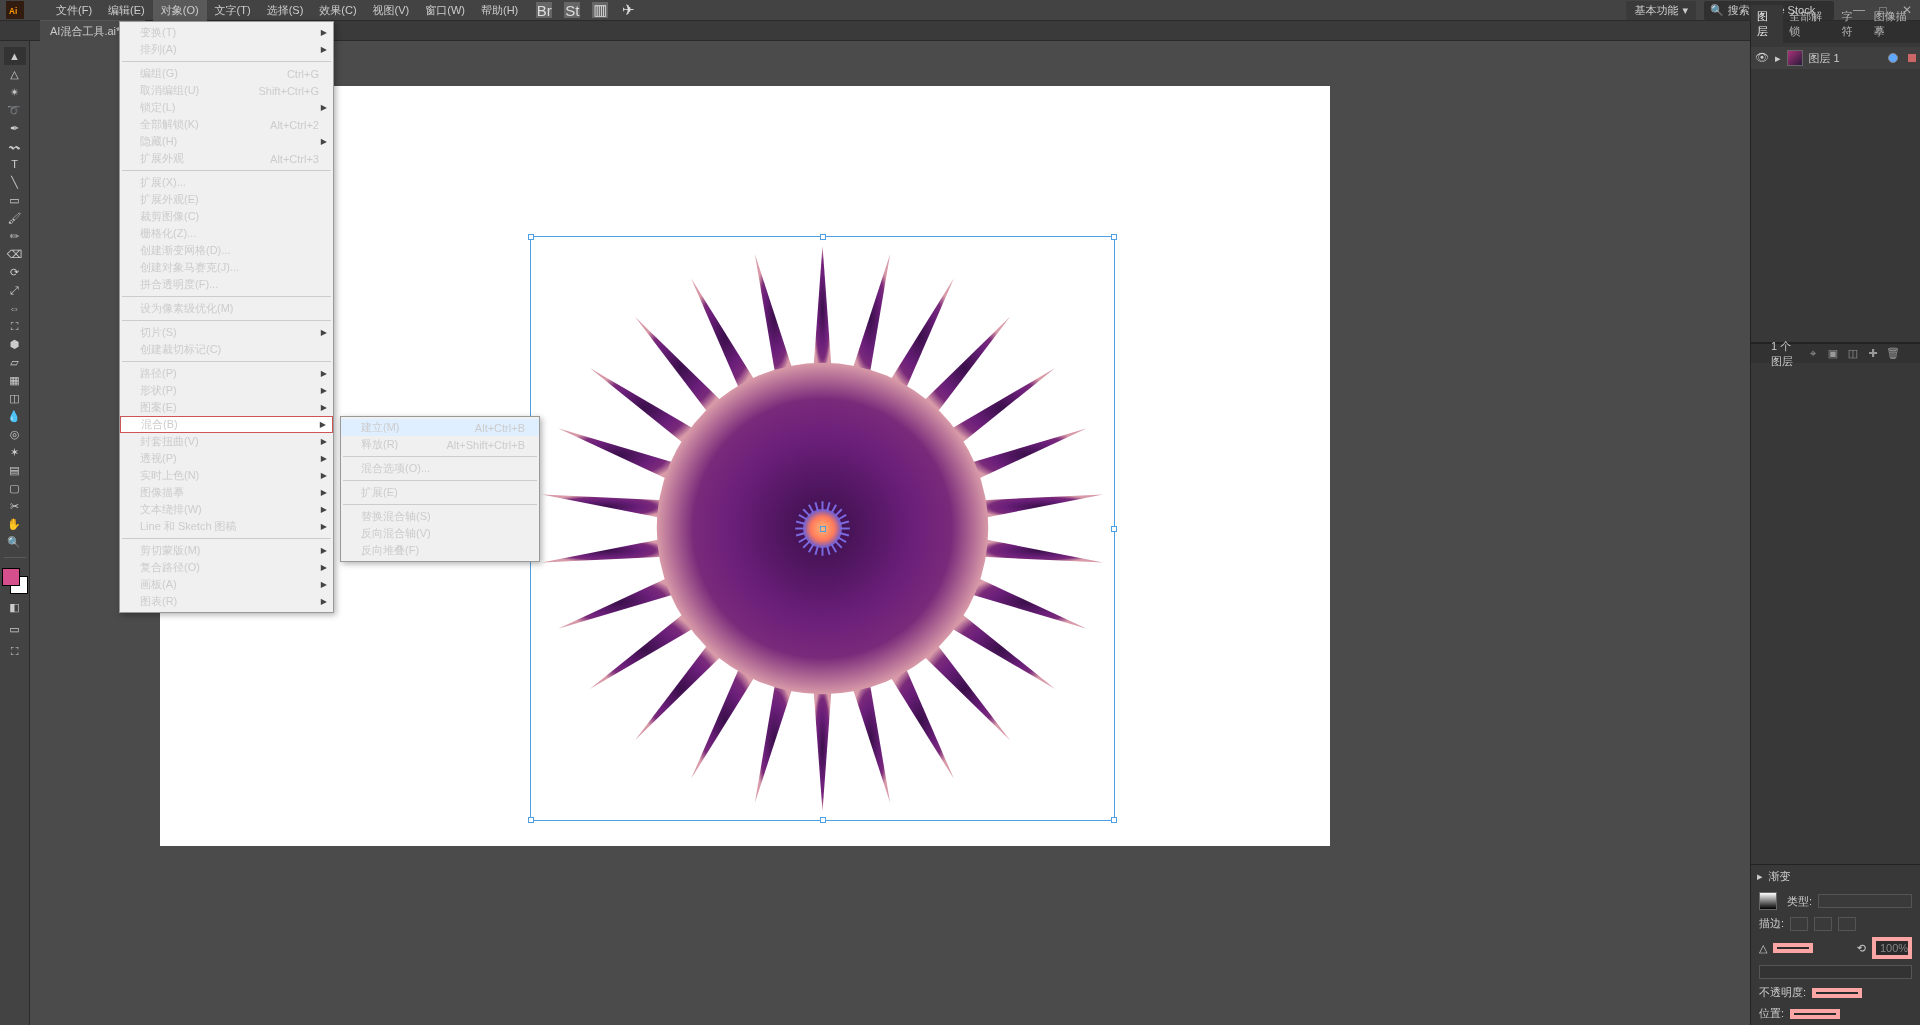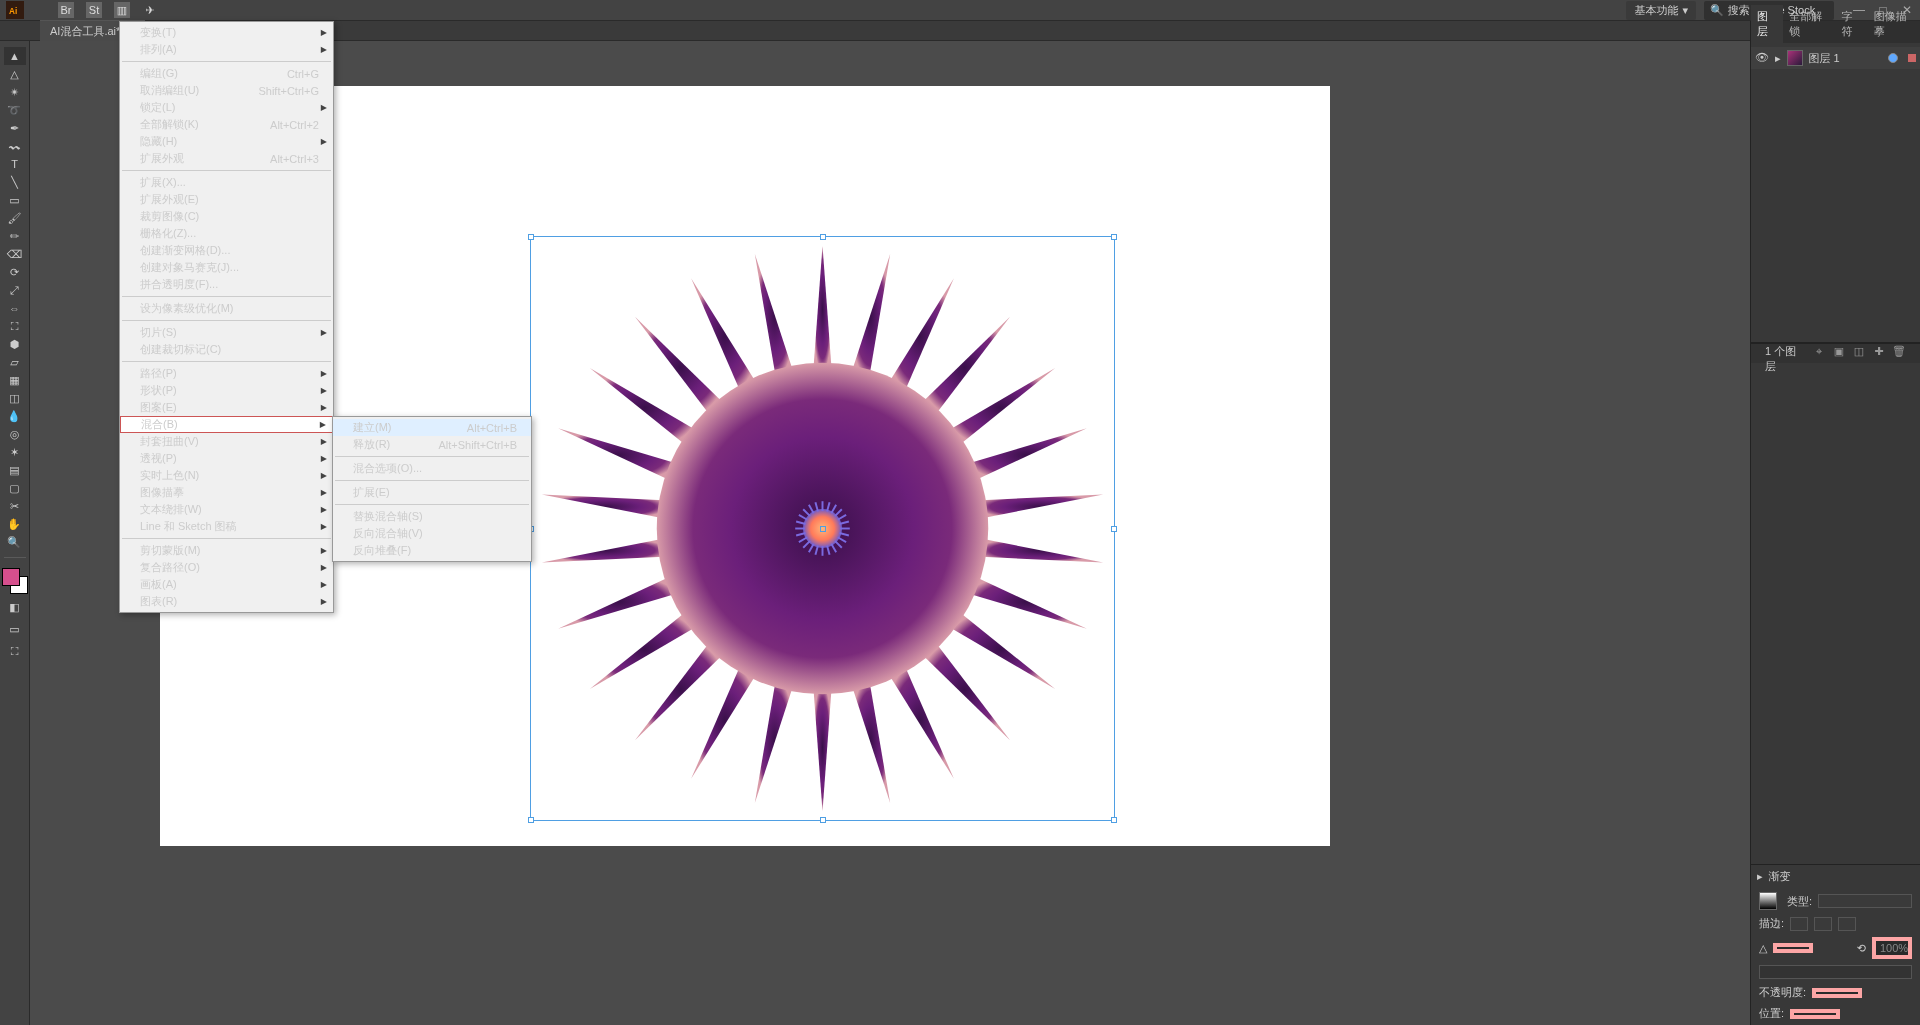--- a/index.html
+++ b/index.html
@@ -5,21 +5,21 @@
 * { margin: 0; padding: 0; box-sizing: border-box; font-family: "Microsoft YaHei", Arial, sans-serif; font-size: 11px; color: #ccc; }
 body { background: #434343; width: 1920px; height: 1025px; overflow: hidden; position: relative; }
 
 
 .titlebar { height: 21px; background: #434343; display: flex; align-items: center; padding-left: 6px; border-bottom: 1px solid #2a2a2a; }
 .app-logo { width: 18px; height: 18px; display:flex; align-items:center; justify-content:center; margin-right: 24px; }
 .app-logo svg { width:18px; height:18px; }
 .menu-item { padding: 3px 8px; cursor: default; }
 .menu-item.active { background: #5a5a5a; }
 .titlebar-icons { margin-left: 10px; display:flex; gap:12px; align-items:center; }
-.tb-icon { width:16px; height:16px; background:#666; display:flex; align-items:center; justify-content:center; font-size:11px; color:#ddd; }
+.tb-icon { width:16px; height:16px; background:#666; display:flex; align-items:center; justify-content:center; font-size:15px; color:#ddd; }
 .titlebar-right { margin-left:auto; display:flex; align-items:center; gap:8px; padding-right:6px; }
 .workspace-switch { background:#3a3a3a; padding:2px 8px; border-radius:2px; display:flex; align-items:center; gap:4px; }
 .search-stock { background:#303030; padding:2px 6px; border-radius:2px; width:130px; color:#888; display:flex; align-items:center; gap:4px; }
 .win-btns { display:flex; gap:10px; margin-left:10px; }
 .win-btn { width:14px; height:14px; display:flex; align-items:center; justify-content:center; color:#aaa; font-size:12px; }
 
 
 .tabstrip { height: 20px; background: #3a3a3a; display:flex; align-items:center; padding-left:40px; border-bottom:1px solid #2a2a2a; }
 .doc-tab { padding:3px 10px; background:#4a4a4a; border-top:1px solid #555; }
 
@@ -47,34 +47,34 @@
 
 .dropdown { position:absolute; background:#f0f0f0; border:1px solid #999; box-shadow:2px 2px 6px rgba(0,0,0,.3); padding:2px 0; }
 .dropdown .row { display:flex; align-items:center; padding:2px 14px 2px 20px; color:#222; font-size:12px; height:17px; position:relative; }
 .dropdown .row.hover { background:#dfefff; }
 .dropdown .row.highlight { border:1px solid #c55; background:#fff; }
 .dropdown .row.disabled { color:#999; }
 .dropdown .row .shortcut { margin-left:auto; padding-left:30px; }
 .dropdown .row.has-sub::after { content:"▶"; font-size:8px; position:absolute; right:6px; color:#444; }
 .dropdown .sep { height:1px; background:#ccc; margin:3px 2px; }
 .menu1 { left:119px; top:21px; width:215px; }
-.menu2 { left:332px; top:416px; width:200px; }
+.menu2 { left:340px; top:416px; width:200px; }
 
 
 .rightcol { position:absolute; right:0; top:21px; width:170px; bottom:0; background:#383838; border-left:1px solid #222; display:flex; flex-direction:column; }
 .panel-tabs { display:flex; background:#2f2f2f; height:22px; align-items:flex-end; }
 .ptab { padding:4px 6px; font-size:11px; color:#bbb; }
 .ptab.active { background:#383838; color:#eee; }
 .layers-body { padding:4px 0; border-bottom:1px solid #222; min-height:300px; }
 .layer-row { display:flex; align-items:center; height:22px; padding:0 4px; background:#3f3f3f; gap:6px; }
 .layer-thumb { width:16px; height:16px; background:linear-gradient(135deg,#a83279,#2a1a3a); border:1px solid #666; }
 .layer-eye { width:14px; height:14px; }
 .layer-dot { width:10px; height:10px; border-radius:50%; border:1px solid #888; margin-left:auto; }
 .layer-dot.filled { background:#5fa8ff; }
-.panel-footer { height:20px; background:#323232; display:flex; padding:0 14px; font-size:10px; color:#aaa; gap:6px; border-top:1px solid #222; }
+.panel-footer { height:20px; background:#323232; display:flex; align-items:center; padding:0 20px; font-size:10px; color:#aaa; gap:6px; border-top:1px solid #222; }
 .panel-footer .ftricons { margin-left:auto; display:flex; gap:6px; }
 .panel-footer .ft { width:14px;height:14px;display:flex;align-items:center;justify-content:center;color:#999; }
 .spacer { flex:1; }
 .grad-panel { border-top:1px solid #222; }
 .grad-header { display:flex; align-items:center; padding:4px 6px; gap:6px; }
 .grad-swatch { width:18px;height:18px; background:linear-gradient(#fff,#000); border:1px solid #666; }
 .grad-body { padding:4px 8px; color:#888; font-size:10px; display:flex; flex-direction:column; gap:6px; }
 .grad-body .line { display:flex; align-items:center; gap:6px; }
 .mini-btn { width:18px; height:14px; border:1px solid #555; background:#3a3a3a; }
 .grad-bar { height:14px; background:linear-gradient(90deg,#333,#333); border:1px solid #555; }
@@ -83,20 +83,31 @@
 </head>
 <body>
 
 <div class="titlebar">
   <div class="app-logo">
     <svg viewBox="0 0 24 24">
         <rect width="24" height="24" fill="#321b0f"></rect>
         <text x="4" y="17" font-size="13" fill="#ff9a00" font-weight="bold">Ai</text>
       </svg>
   </div>
+  <div id="menubar-items" style="display: flex;">
+      <div class="menu-item">文件(F)</div>
+      <div class="menu-item">编辑(E)</div>
+      <div class="menu-item active">对象(O)</div>
+      <div class="menu-item">文字(T)</div>
+      <div class="menu-item">选择(S)</div>
+      <div class="menu-item">效果(C)</div>
+      <div class="menu-item">视图(V)</div>
+      <div class="menu-item">窗口(W)</div>
+      <div class="menu-item">帮助(H)</div>
+    </div>
   <div class="titlebar-icons">
     <div class="tb-icon">Br</div>
     <div class="tb-icon">St</div>
     <div class="tb-icon">▥</div>
     <div class="tb-icon" style="background:none">✈</div>
   </div>
   <div class="titlebar-right">
     <div class="workspace-switch">
       <span>基本功能</span>
       <span>▾</span>

